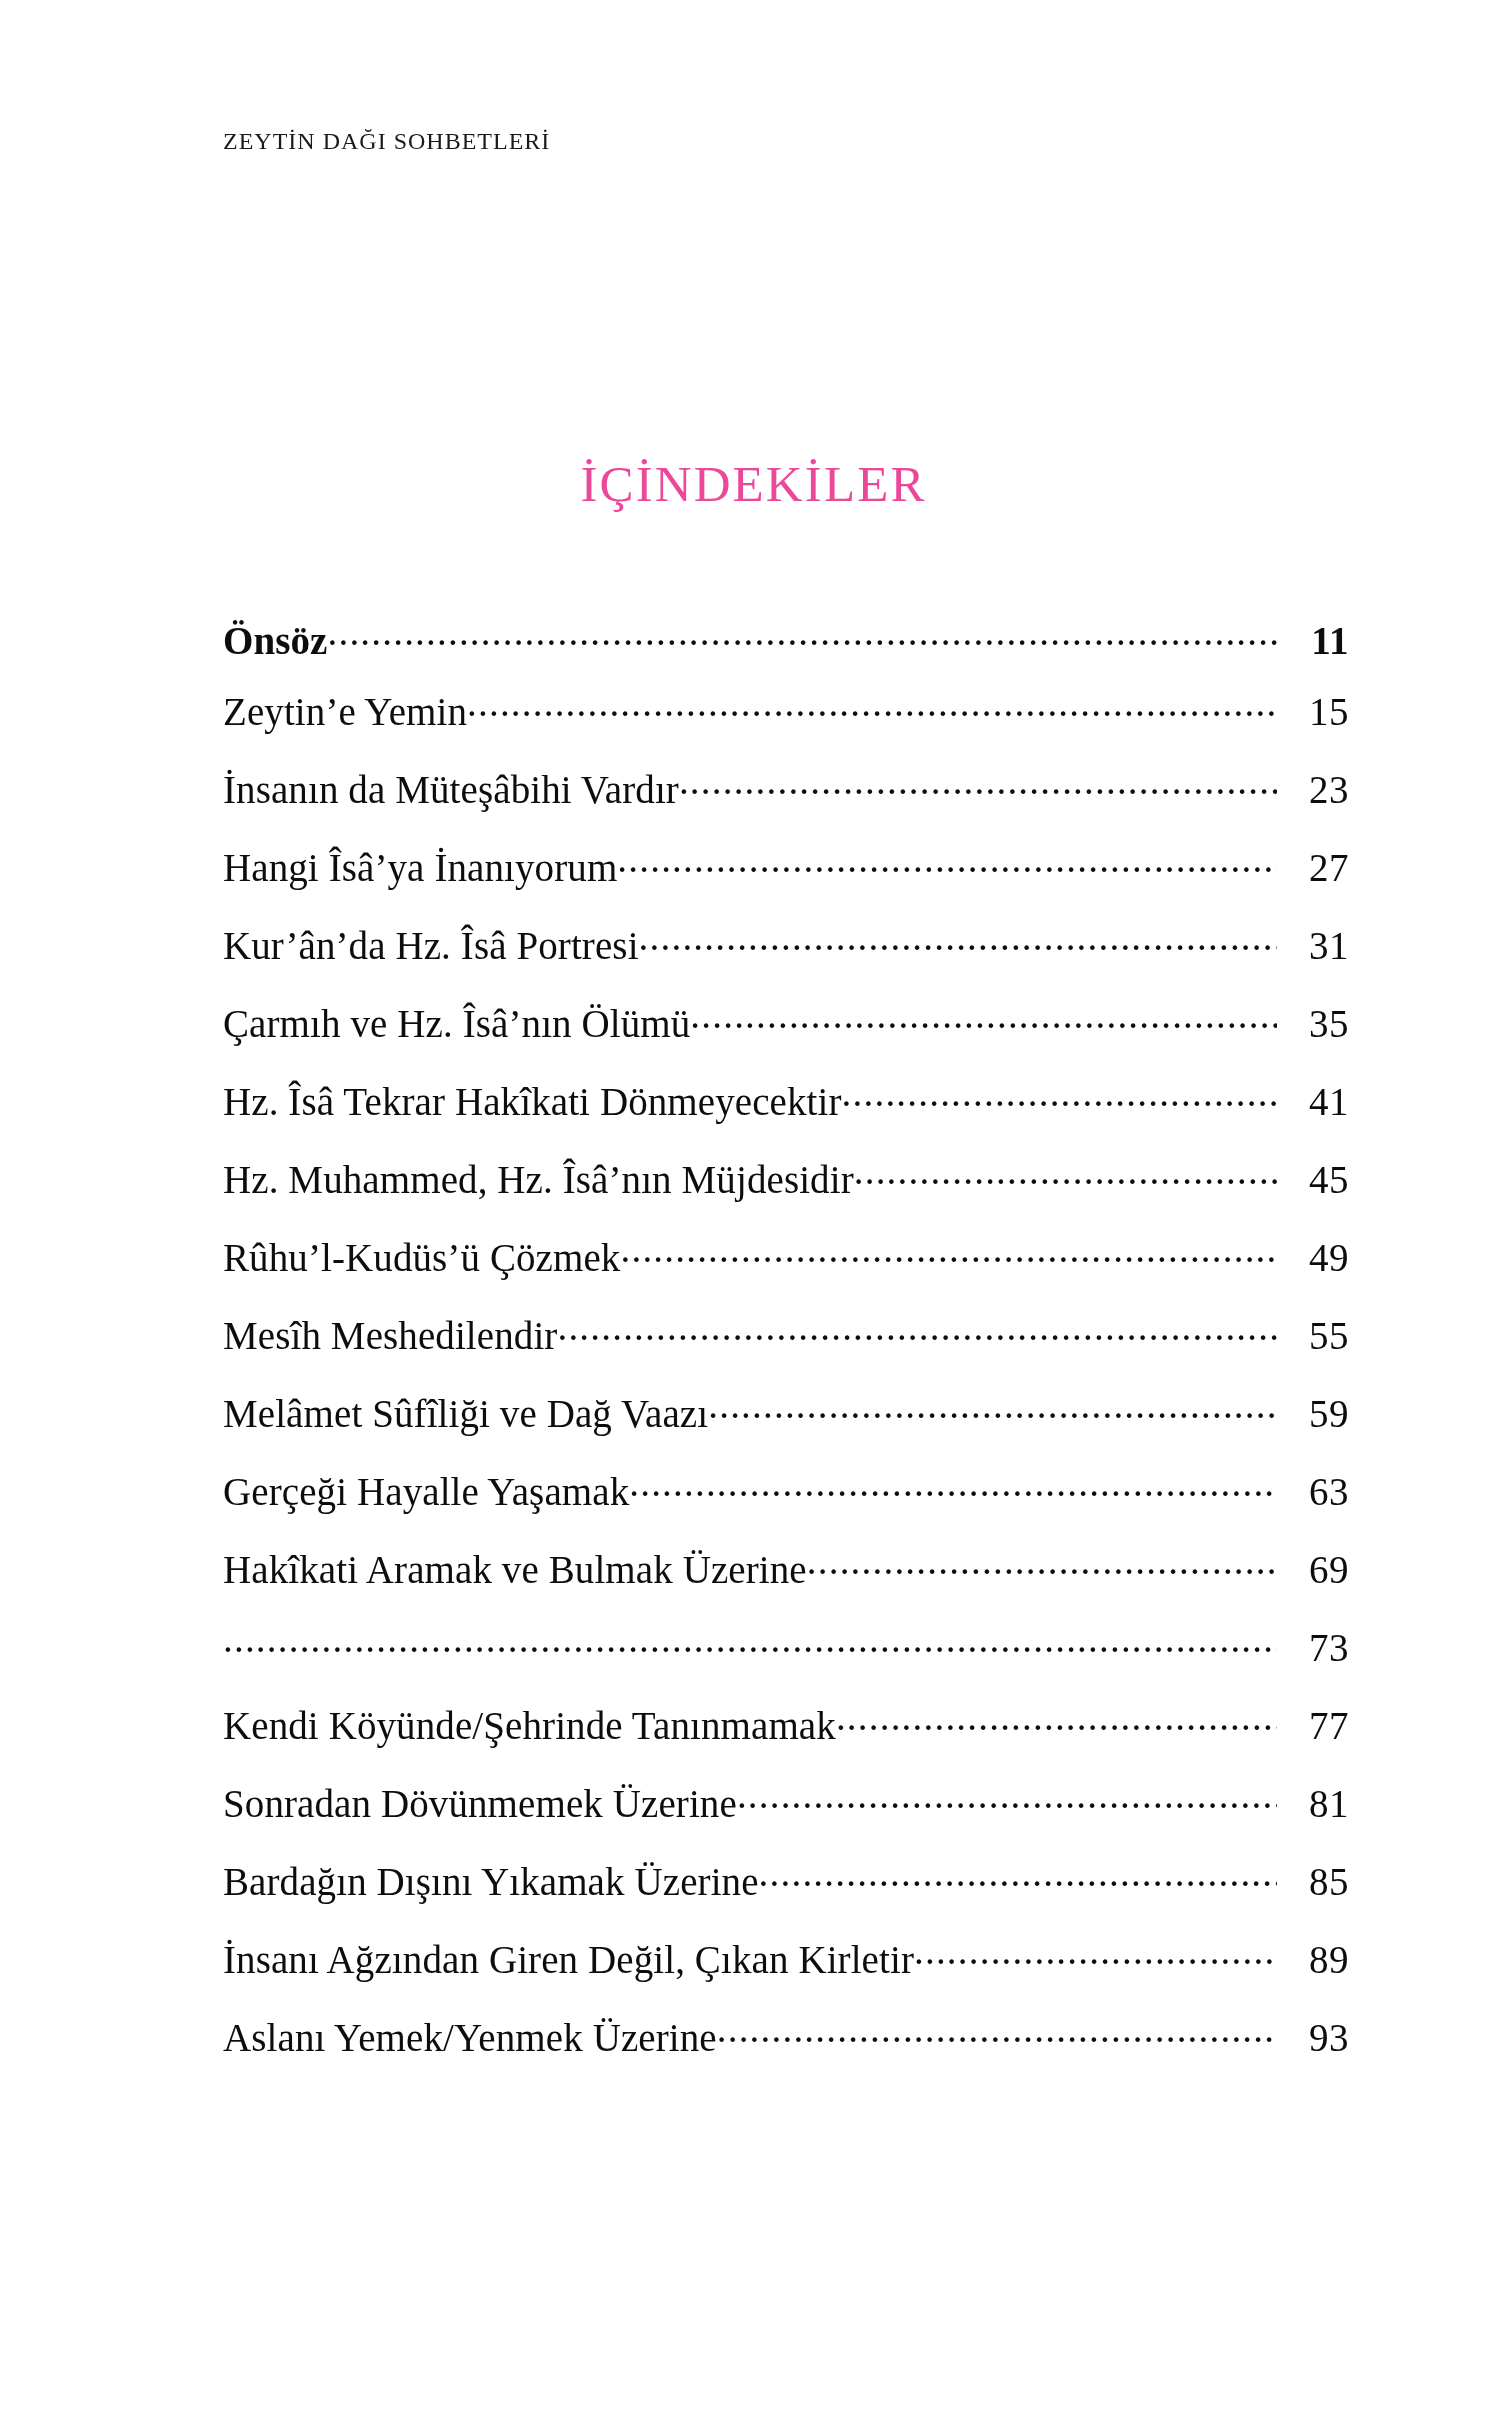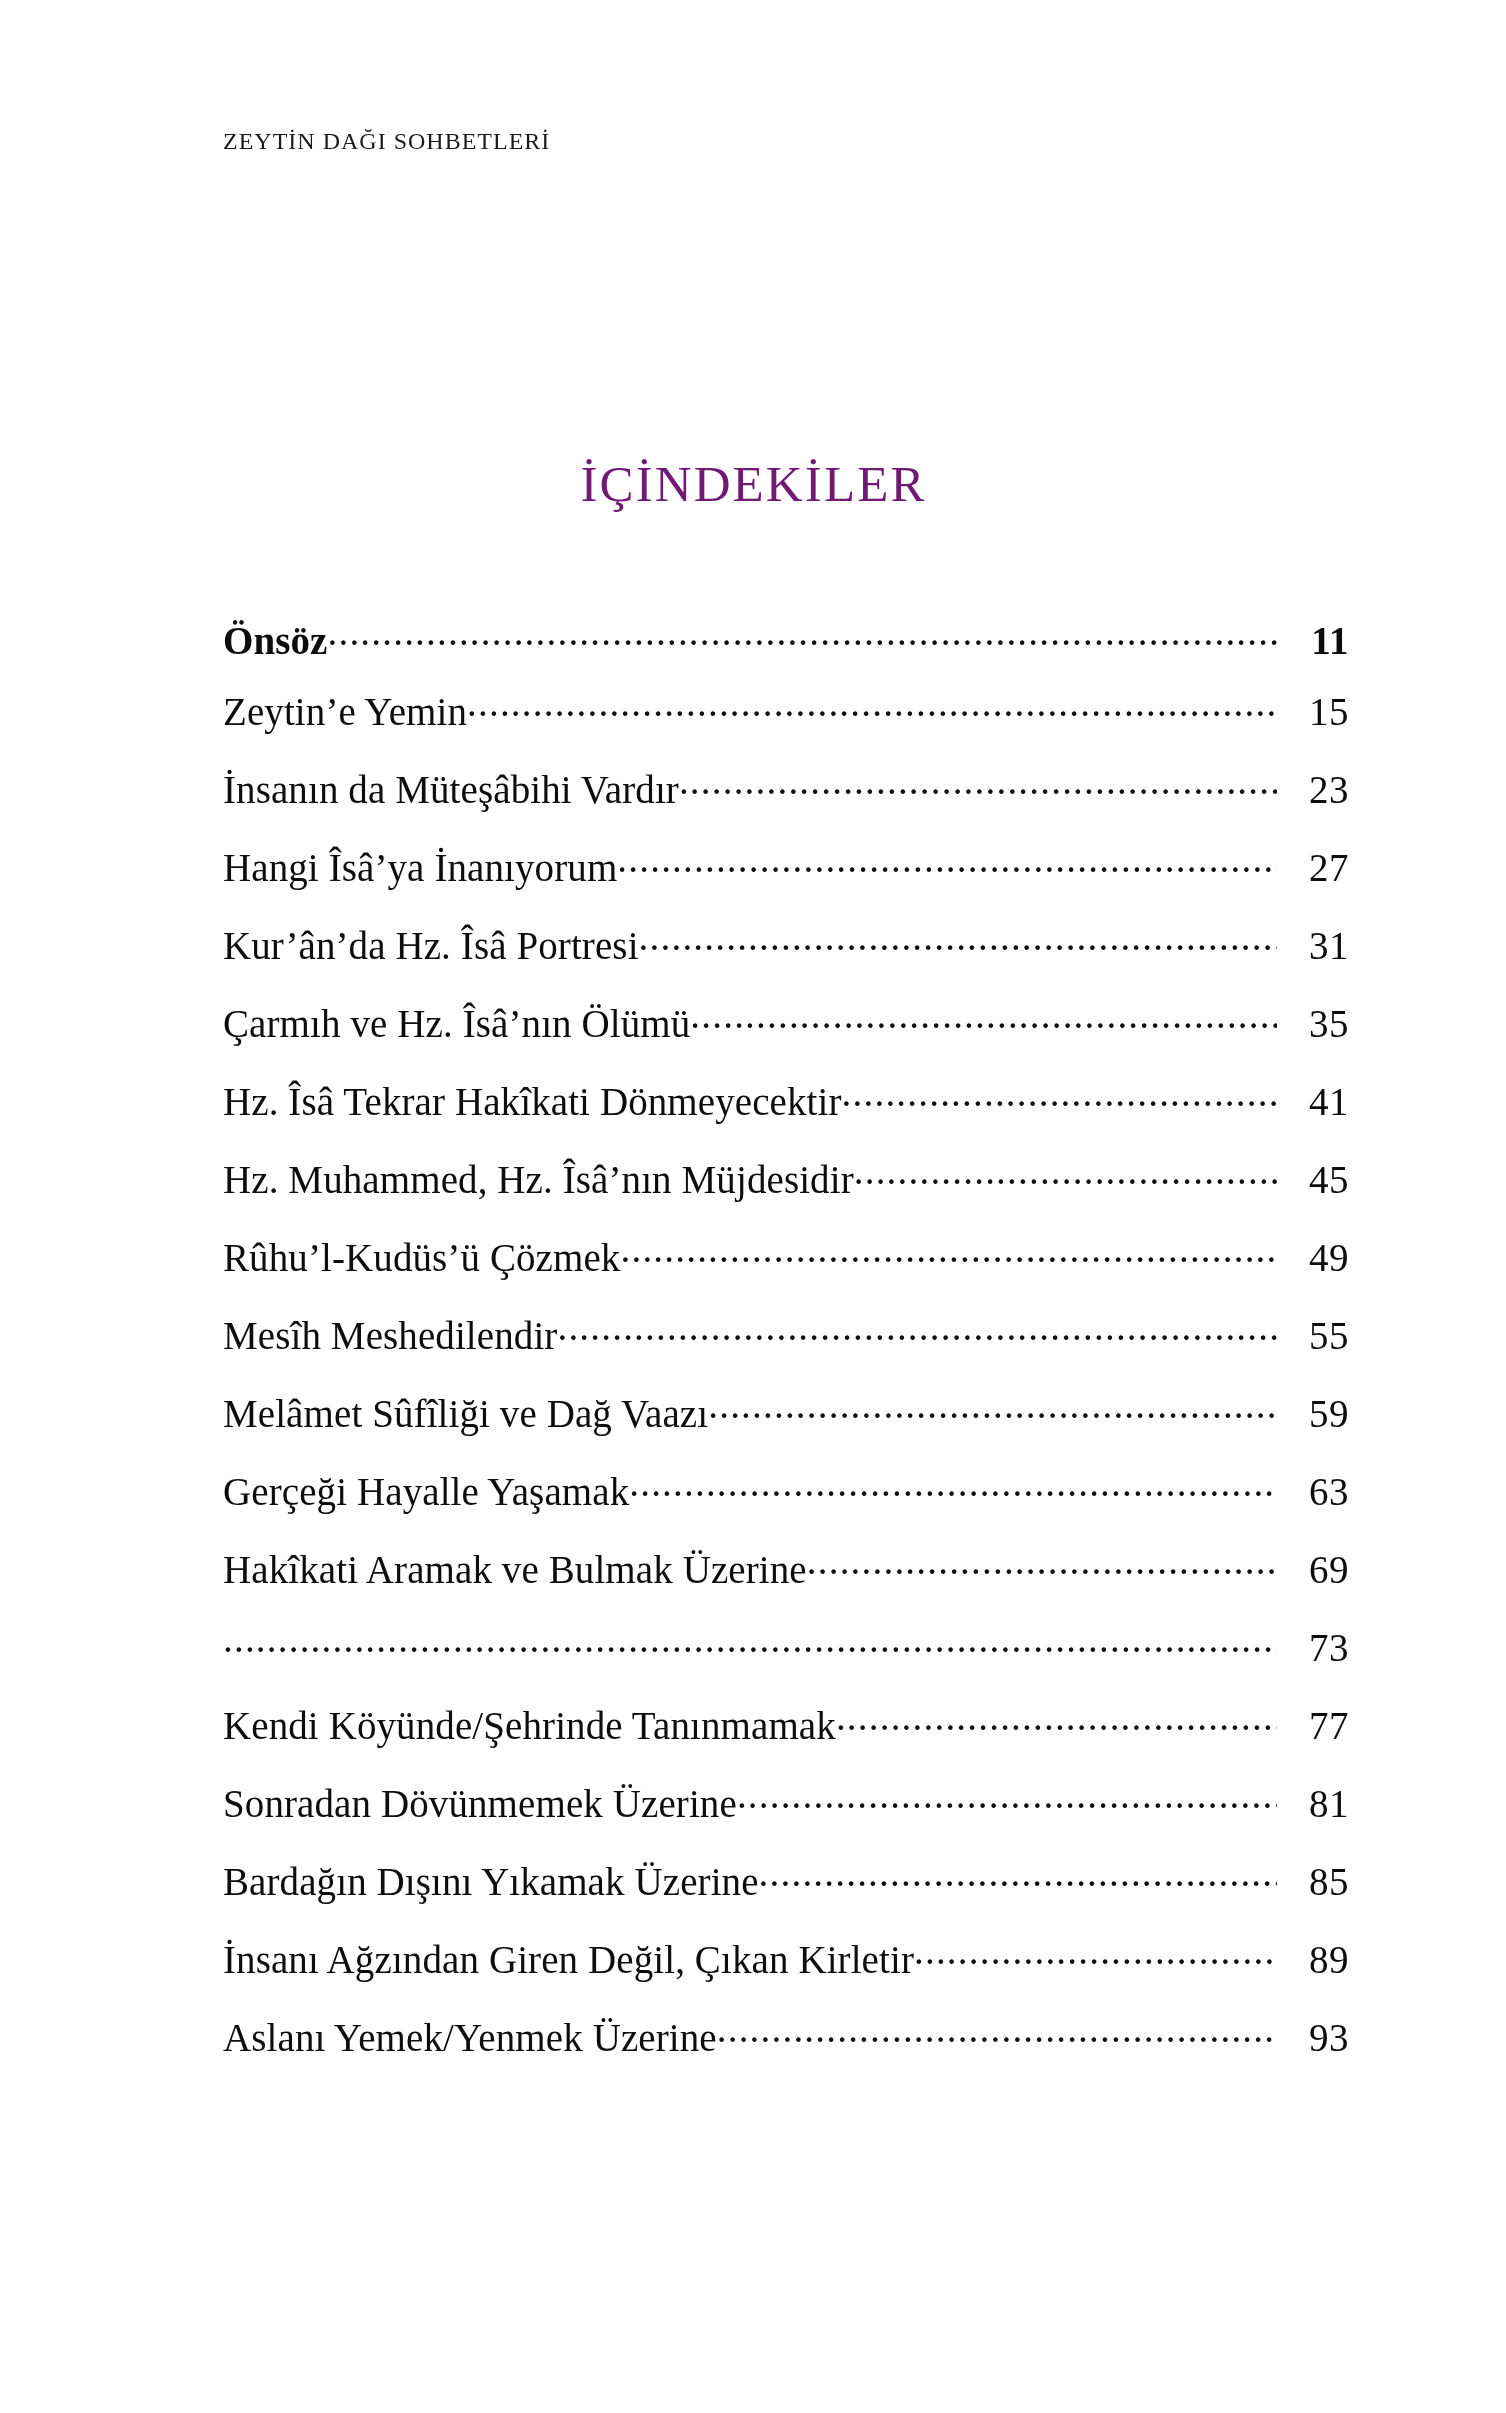--- a/index.html
+++ b/index.html
@@ -34,21 +34,21 @@
 
   
   .toc-title {
     position: absolute;
     left: 0;
     right: 0;
     top: 459px;
     text-align: center;
     font-size: 51px;
     letter-spacing: 2.1px;
-    color: #701a75;
+    color: #ec4899;
     line-height: 1;
   }
 
   
   .toc-list {
     position: absolute;
     left: 223px;
     top: 608px;
     width: 1126px;
   }

